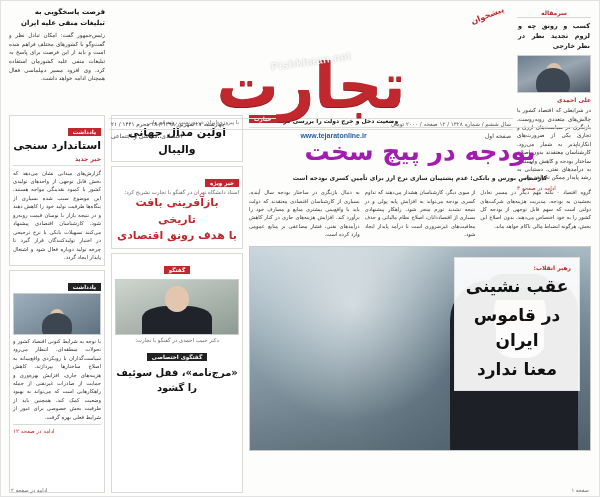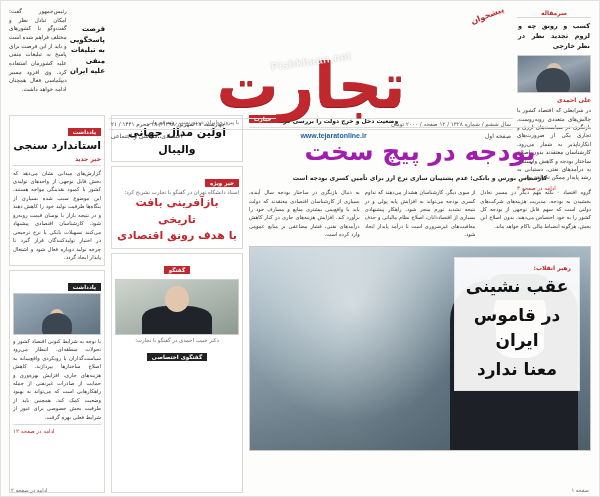--- a/index.html
+++ b/index.html
@@ -96,21 +96,21 @@
   .mh-meta-row .mid { font-size: 5.6px; color: #555; }
   .mh-site {
     width: 100%; display: flex; flex-direction: row-reverse;
     justify-content: space-between; align-items: center;
     font-size: 6px; color: #444; padding: 2px 2px 0 2px;
   }
   .mh-site .url { color: #1f5fa8; font-weight: bold; font-size: 7px;
     font-family: "Liberation Sans", sans-serif; }
 
   .mh-right-col {
-    width: 96px; display: flex; gap: 3px;
+    width: 96px; display: flex; flex-direction: column; gap: 3px;
     text-align: right;
     align-items: center;
   }
   .mh-right-title {
     font-size: 7px; font-weight: bold; color: #111; line-height: 1.5;
   }
   .mh-right-body { font-size: 5.6px; line-height: 1.55; color: #333; text-align: justify; }
 
   
   .content {
@@ -308,20 +308,21 @@
           <span class="kicker">گفتگو</span>
         </div>
         <div class="interview-photo">
           <div class="suit"></div>
           <div class="h"></div>
         </div>
         <div class="meta-line" style="text-align:center;margin-top:2px">دکتر حبیب احمدی در گفتگو با تجارت:</div>
         <div style="text-align:center;margin-top:1px">
           <span class="kicker dark">گفتگوی اختصاصی</span>
         </div>
+        <div class="mid-head" style="font-size:10px;margin-top:2px">«مرج‌نامه»، قفل سوئیف را گشود</div>
       </div>
     </div>
 
     <div class="col-left">
 
       <div class="lead-strip">
         <span class="kicker">خبارت</span>
         <span class="txt">وضعیت دخل و خرج دولت را بررسی کرد</span>
       </div>
 

